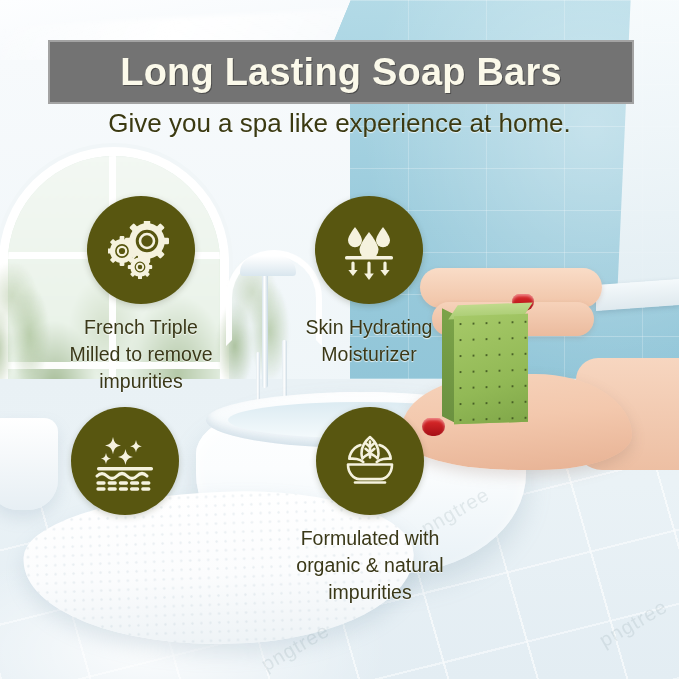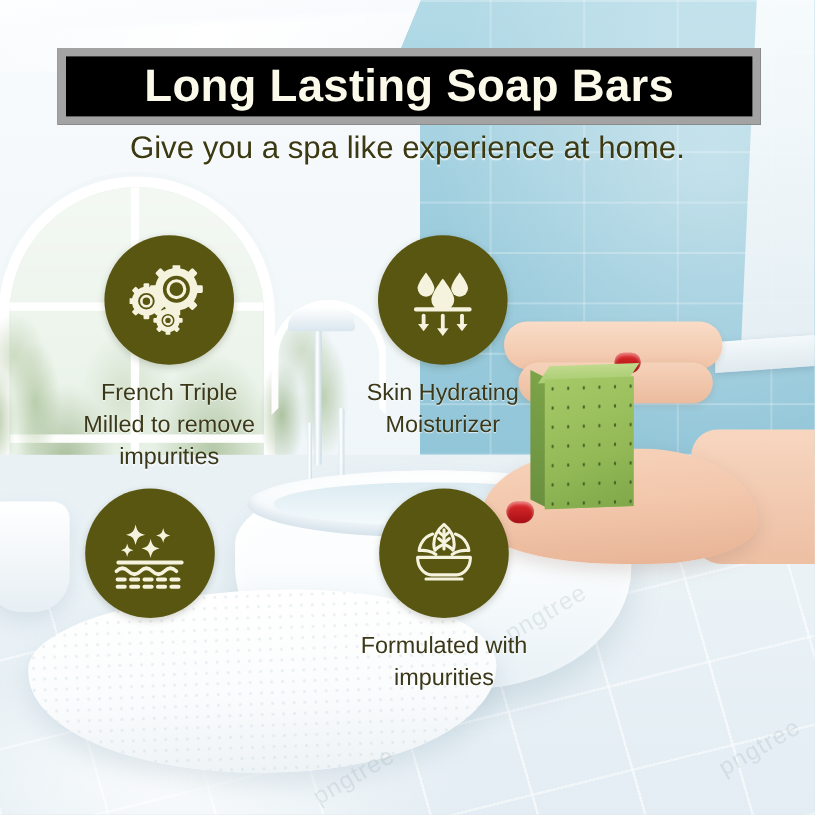--- a/index.html
+++ b/index.html
@@ -265,22 +265,22 @@
     transform:rotate(-30deg);
     user-select:none;
     white-space:nowrap;
   }
 
   
   .content { position:absolute; inset:0; }
 
   .title-bar {
     position:absolute; left:48px; top:40px; width:586px; height:64px;
-    background:#000000;
-    border:7px solid #a3a3a3;
+    background:#737373;
+    border:2px solid #a3a3a3;
     display:flex; align-items:center; justify-content:center;
   }
   .title-bar h1 {
     font-size:38px; font-weight:bold; color:#fbf9ea; letter-spacing:.2px;
     text-shadow:1px 1px 0 rgba(0,0,0,.35);
     white-space:nowrap;
   }
   .subtitle {
     position:absolute; left:0; top:108px; width:679px;
     text-align:center;
@@ -499,19 +499,20 @@
               <path d="M33 10.5 v16"></path>
               <path d="M33 16 l4 -3.4 M33 16 l-4 -3.4 M33 21.4 l4.4 -3.6 M33 21.4 l-4.4 -3.6"></path>
               <path d="M23.5 14 c-4.6 1.4 -7.8 4.6 -9.6 8.2 -1.2 2.4 -1.6 4.6 -1.6 5.6 1.6 -.2 4.4 -.4 7.4 .3 3 .7 5.4 2 6.6 2.9"></path>
               <path d="M42.5 14 c4.6 1.4 7.8 4.6 9.6 8.2 1.2 2.4 1.6 4.6 1.6 5.6 -1.6 -.2 -4.4 -.4 -7.4 .3 -3 .7 -5.4 2 -6.6 2.9"></path>
               <path d="M11 33.5 h44 c0 8.2 -5.4 14.6 -11.6 14.6 h-20.8 C16.4 48.1 11 41.7 11 33.5z"></path>
               <path d="M18 51.5 h30"></path>
             </svg>
           </div>
           <div class="flabel">
             <div>Formulated with</div>
+            <div>organic &amp; natural</div>
             <div>impurities</div>
           </div>
         </div>
       </div>
     </div>
   </div>
 </div>
 
 </body></html>

